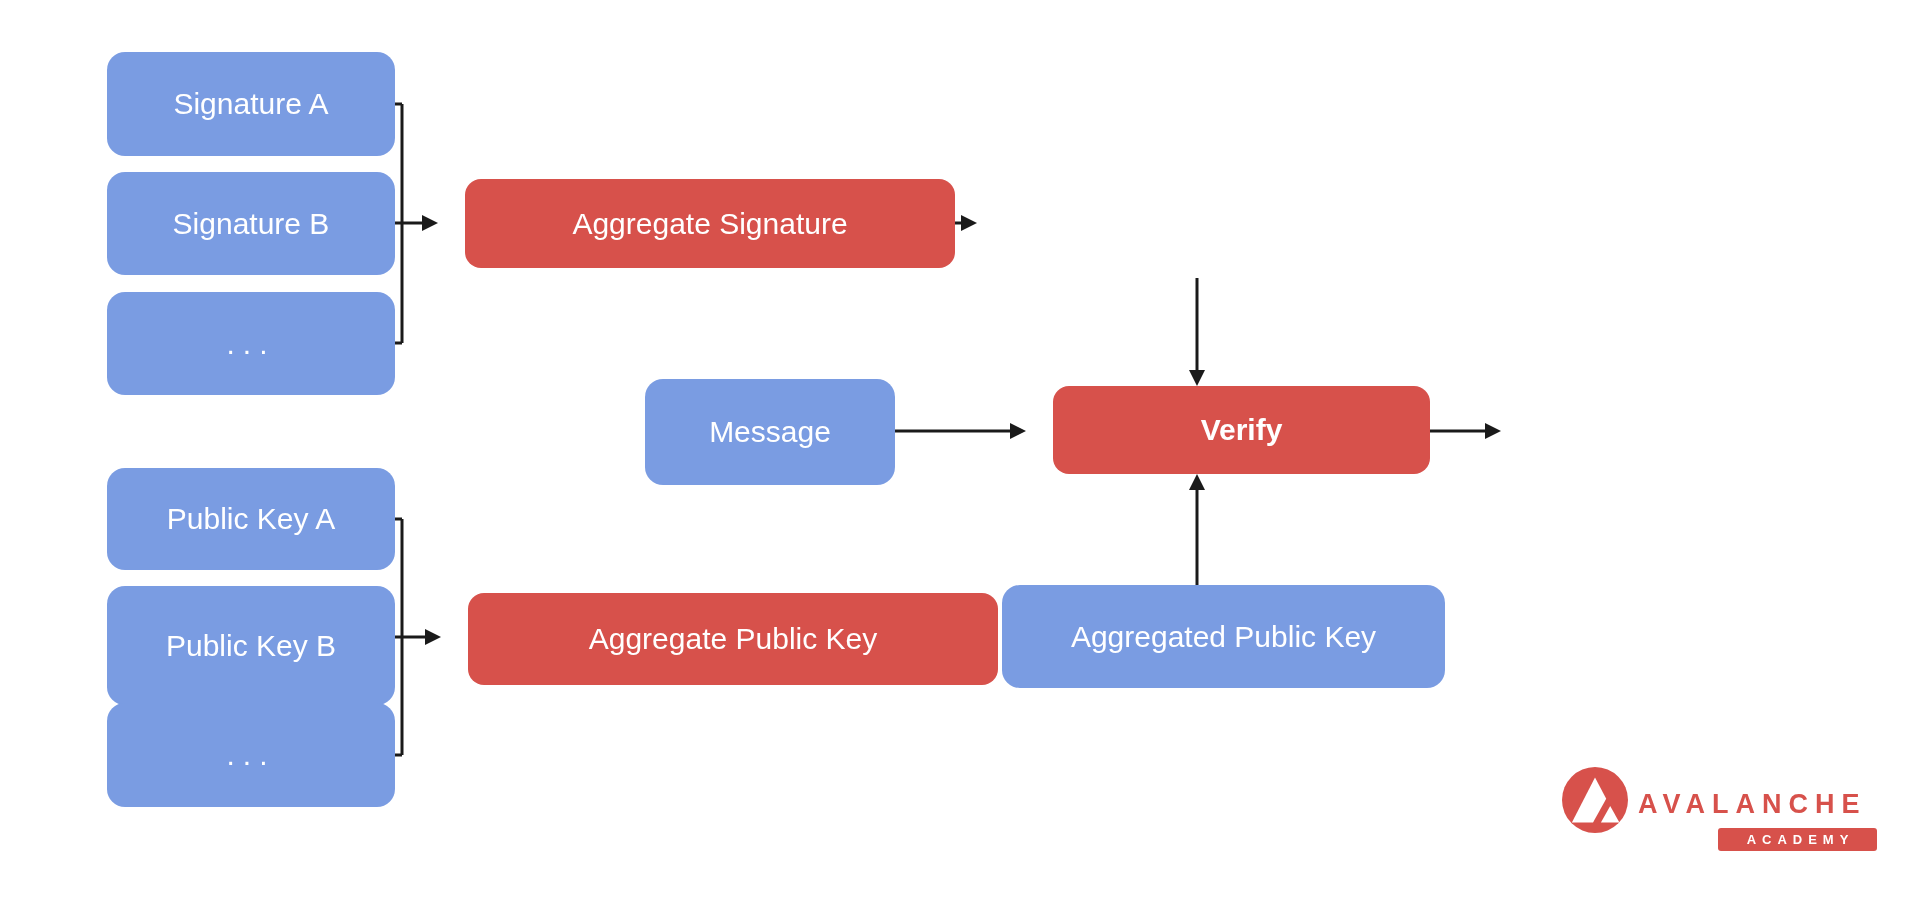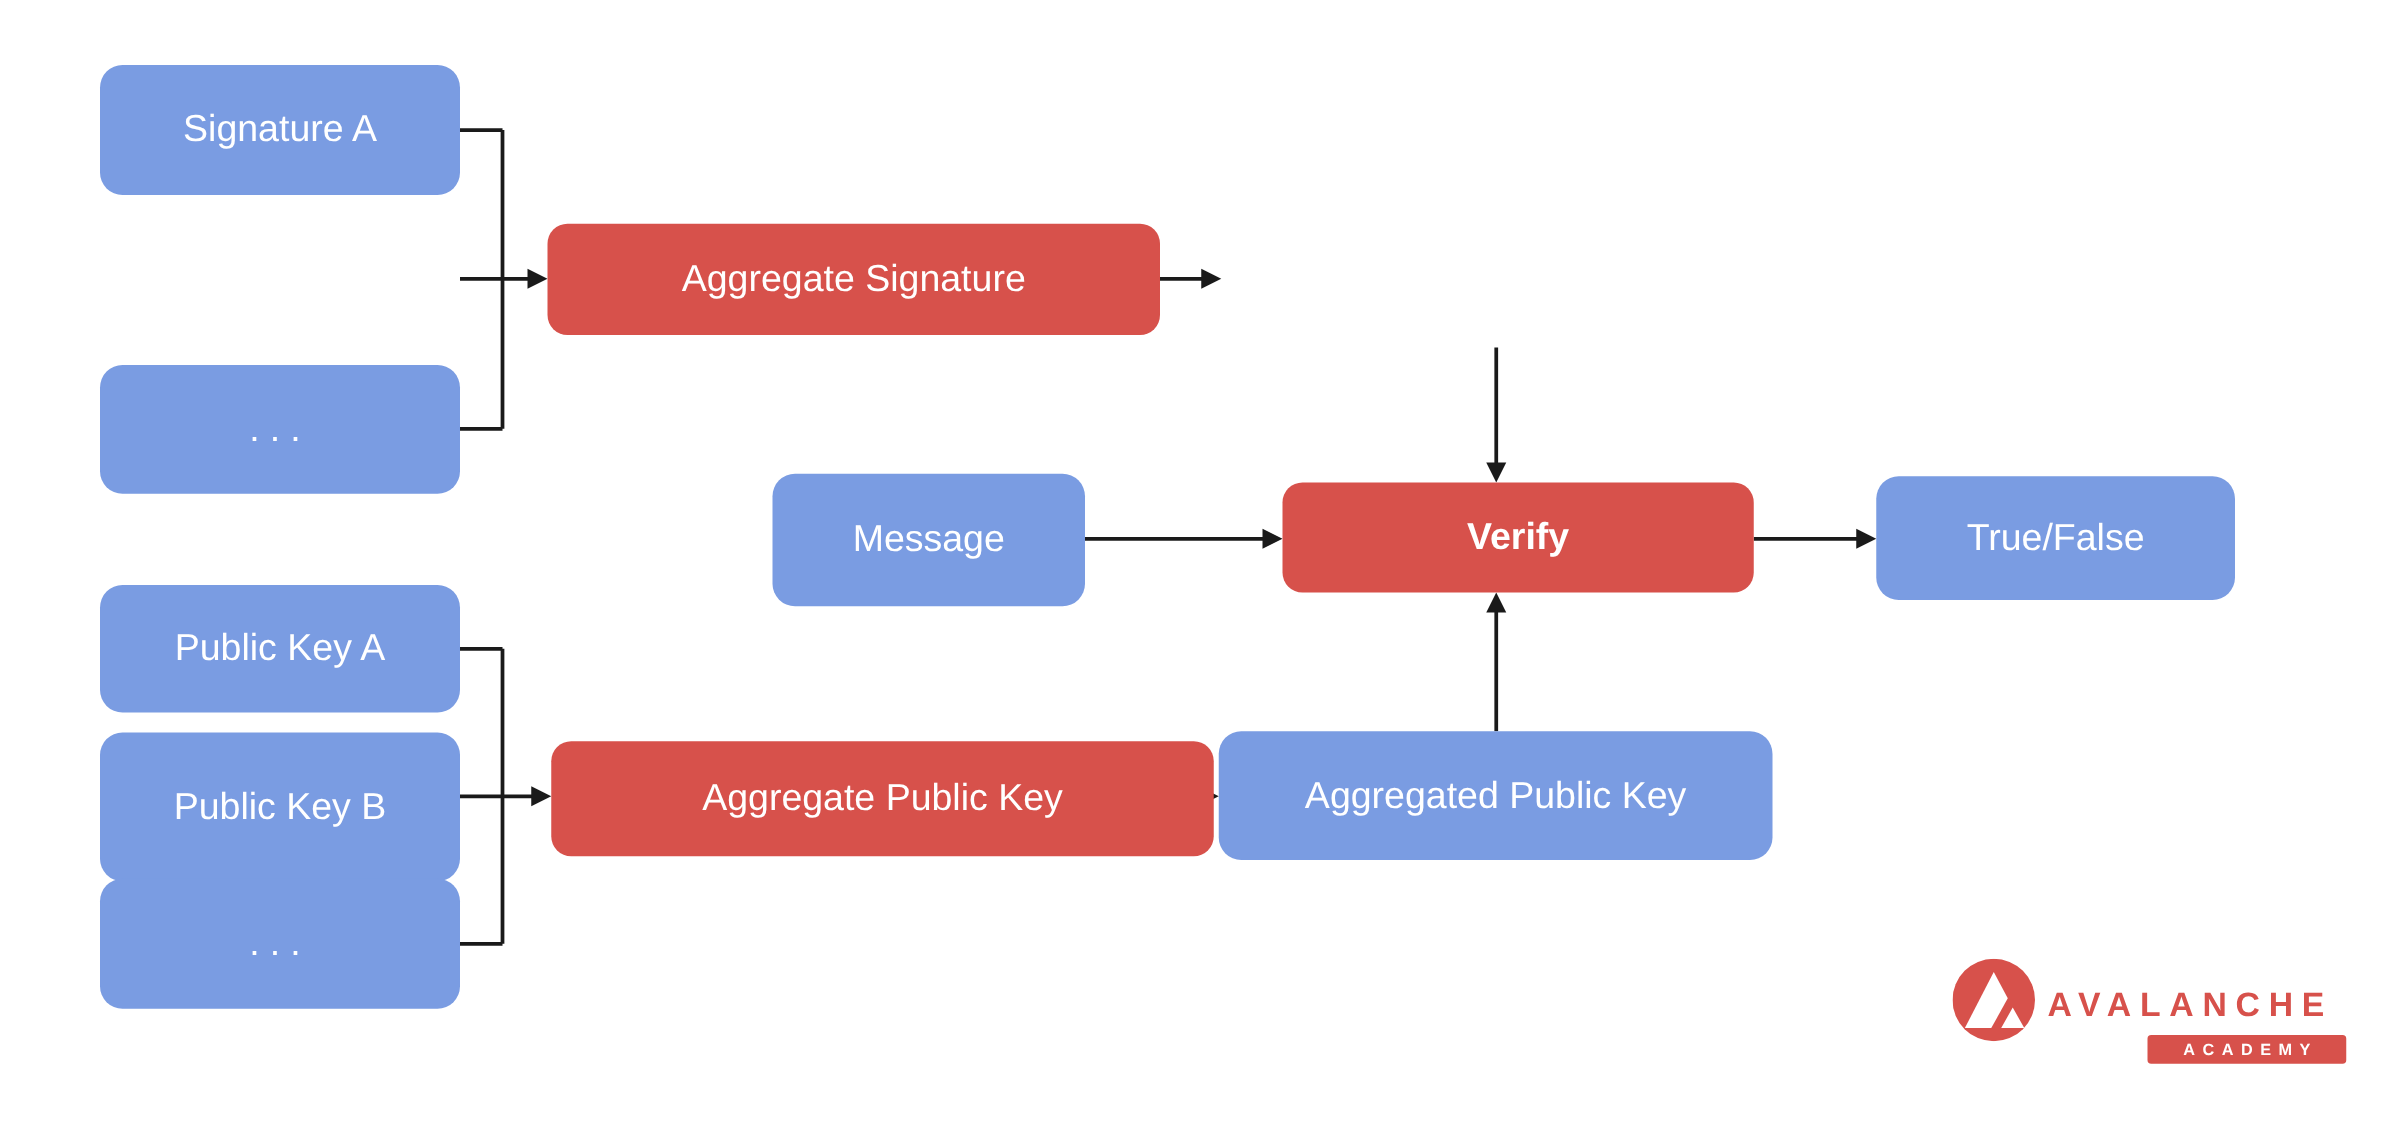--- a/index.html
+++ b/index.html
@@ -29,20 +29,21 @@
   .node {
     position: absolute;
     display: flex;
     align-items: center;
     justify-content: center;
     border-radius: 18px;
     color: #ffffff;
     font-size: 30px;
     line-height: 1;
     text-align: center;
+    margin-left: 27px;
   }
   .node.blue { background: var(--blue, #7a9ce2); }
   .node.red  { background: var(--red, #d7514b); border-radius: 16px; }
   .node.bold .label { font-weight: bold; text-align: center; }
   .node.dots .label { letter-spacing: 8px; font-size: 30px; }
   .label { white-space: nowrap; }
 
   
   .logo {
     position: absolute;
@@ -118,20 +119,23 @@
     </g>
     <g>
       <path class="edge" d="M1197 585 V488"></path>
       <polygon class="head" points="1197,474 1189,490 1205,490"></polygon>
     </g>
   </svg>
 
   <div class="node blue" style="left:80px;top:52px;width:288px;height:104px">
     <span class="label">Signature A</span>
   </div>
+  <div class="node blue" style="left:80px;top:172px;width:288px;height:103px">
+    <span class="label">Signature B</span>
+  </div>
   <div class="node blue dots" style="left:80px;top:292px;width:288px;height:103px">
     <span class="label">...</span>
   </div>
 
   <div class="node blue" style="left:80px;top:468px;width:288px;height:102px">
     <span class="label">Public Key A</span>
   </div>
   <div class="node blue" style="left:80px;top:586px;width:288px;height:119px">
     <span class="label">Public Key B</span>
   </div>
@@ -142,23 +146,20 @@
   <div class="node red" style="left:438px;top:179px;width:490px;height:89px">
     <span class="label">Aggregate Signature</span>
   </div>
 
   <div class="node blue" style="left:618px;top:379px;width:250px;height:106px">
     <span class="label">Message</span>
   </div>
   <div class="node red bold" style="left:1026px;top:386px;width:377px;height:88px">
     <span class="label">Verify</span>
   </div>
-  <div class="node blue" style="left:1501px;top:381px;width:287px;height:99px">
-    <span class="label">True/False</span>
-  </div>
 
   <div class="node red" style="left:441px;top:593px;width:530px;height:92px">
     <span class="label">Aggregate Public Key</span>
   </div>
   <div class="node blue" style="left:975px;top:585px;width:443px;height:103px">
     <span class="label">Aggregated Public Key</span>
   </div>
 
   <div class="logo">
     <svg class="logo-mark" viewBox="0 0 100 100" xmlns="http://www.w3.org/2000/svg">

